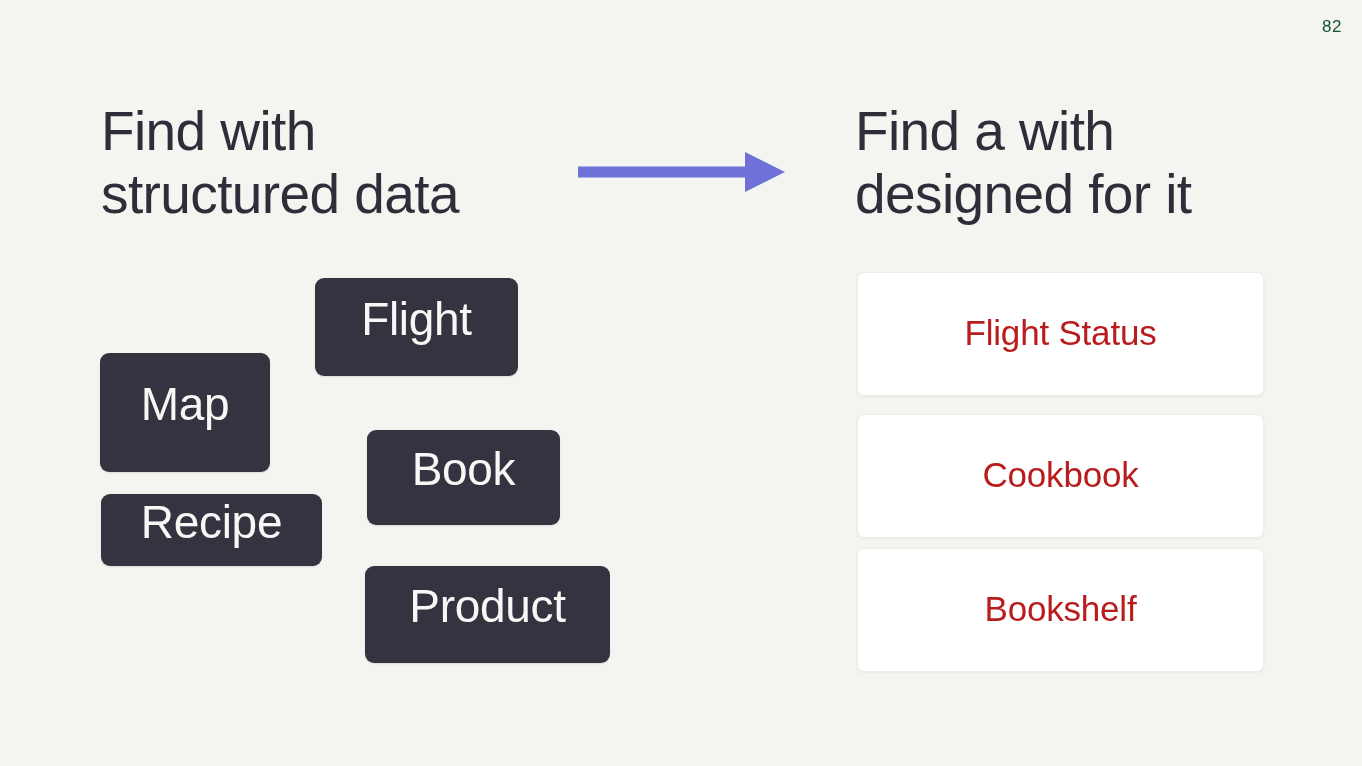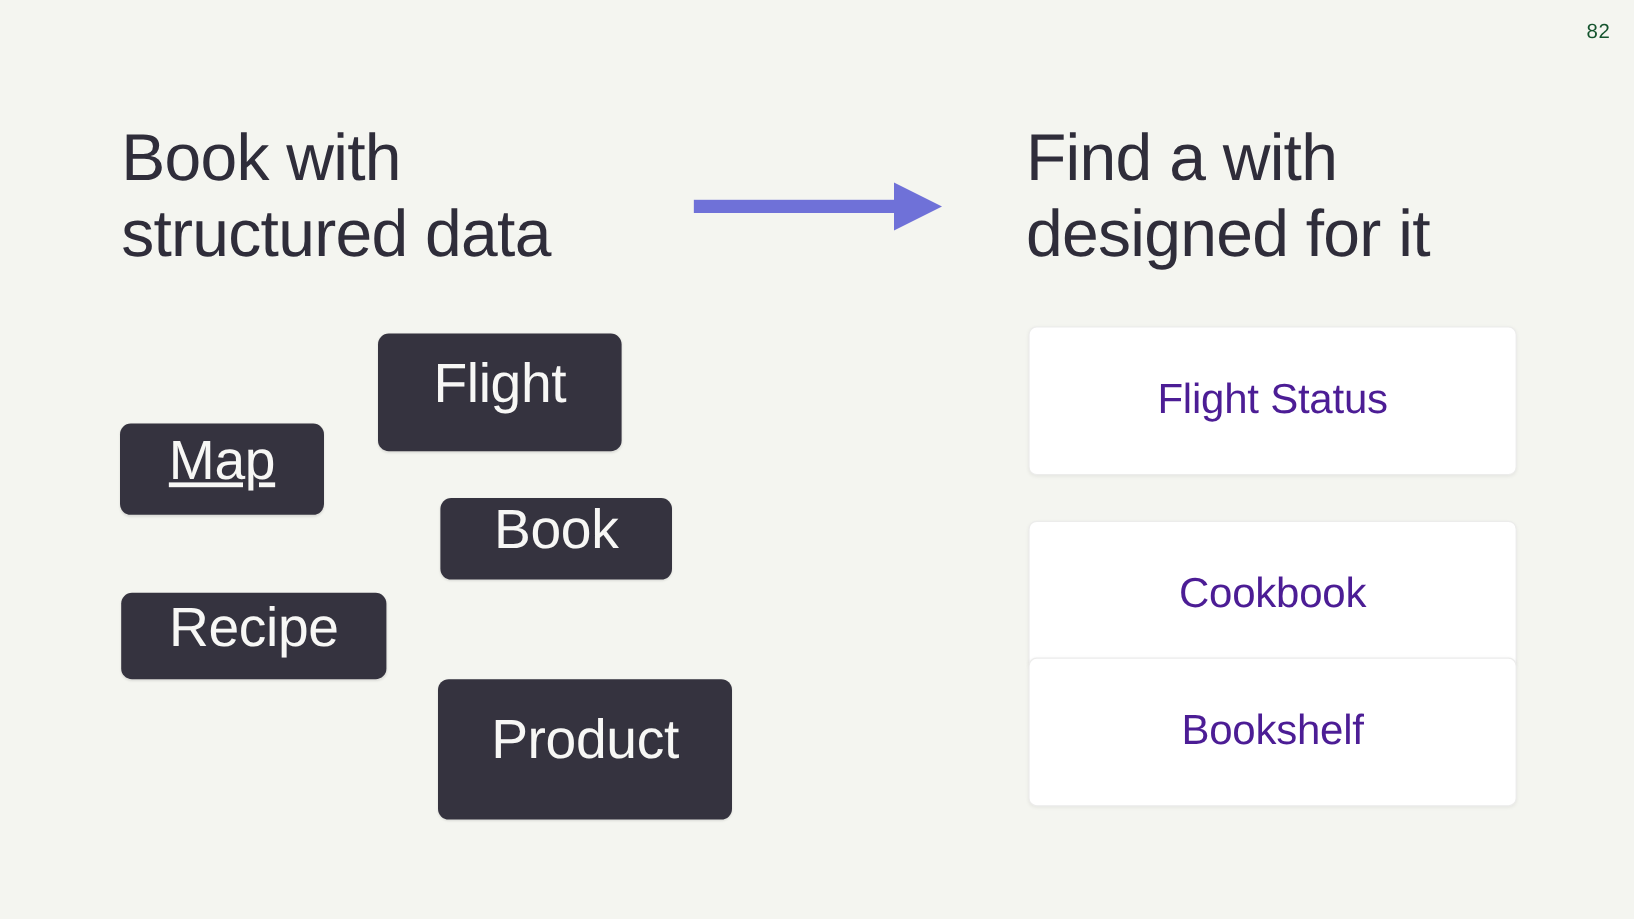--- a/index.html
+++ b/index.html
@@ -71,56 +71,56 @@
     font-size: 46px;
     letter-spacing: -0.3px;
     display: flex;
     align-items: center;
     justify-content: center;
     box-shadow: 0 1px 2px rgba(0,0,0,0.10);
     box-sizing: border-box;
     padding-bottom: 17px;
   }
   .chip-flight  { left: 315px; top: 278px; width: 203px; height: 98px; }
-  .chip-map     { left: 100px; top: 353px; width: 170px; height: 76px; text-decoration: underline; }
-  .chip-book    { left: 367px; top: 415px; width: 193px; height: 68px; }
+  .chip-map     { left: 100px; top: 353px; width: 170px; height: 119px; }
+  .chip-book    { left: 367px; top: 430px; width: 193px; height: 95px; }
   .chip-recipe  { left: 101px; top: 494px; width: 221px; height: 72px; }
-  .chip-product { left: 365px; top: 566px; width: 245px; height: 117px; }
+  .chip-product { left: 365px; top: 566px; width: 245px; height: 97px; }
 
   
   .card {
     position: absolute;
     left: 857px;
     width: 407px;
     height: 124px;
     background: #ffffff;
     border: 1px solid #ececeb;
     border-radius: 7px;
     box-shadow: 0 1px 3px rgba(0,0,0,0.055);
     display: flex;
     align-items: center;
     justify-content: center;
-    color: #4c1d95;
+    color: #b91c1c;
     font-size: 35px;
     letter-spacing: -0.2px;
     box-sizing: border-box;
     padding-bottom: 3px;
   }
   .card-1 { top: 272px; }
-  .card-2 { top: 434px; }
+  .card-2 { top: 414px; }
   .card-3 { top: 548px; }
 </style>
 </head>
 <body>
 
 <div id="slide">
 
   <div class="page-number">82</div>
 
-  <div class="heading" id="heading-left">Book with
+  <div class="heading" id="heading-left">Find with
 structured data</div>
 
   <div class="chip chip-flight">
     <span>Flight</span>
   </div>
 
   <div class="chip chip-map">
     <span>Map</span>
   </div>
 

